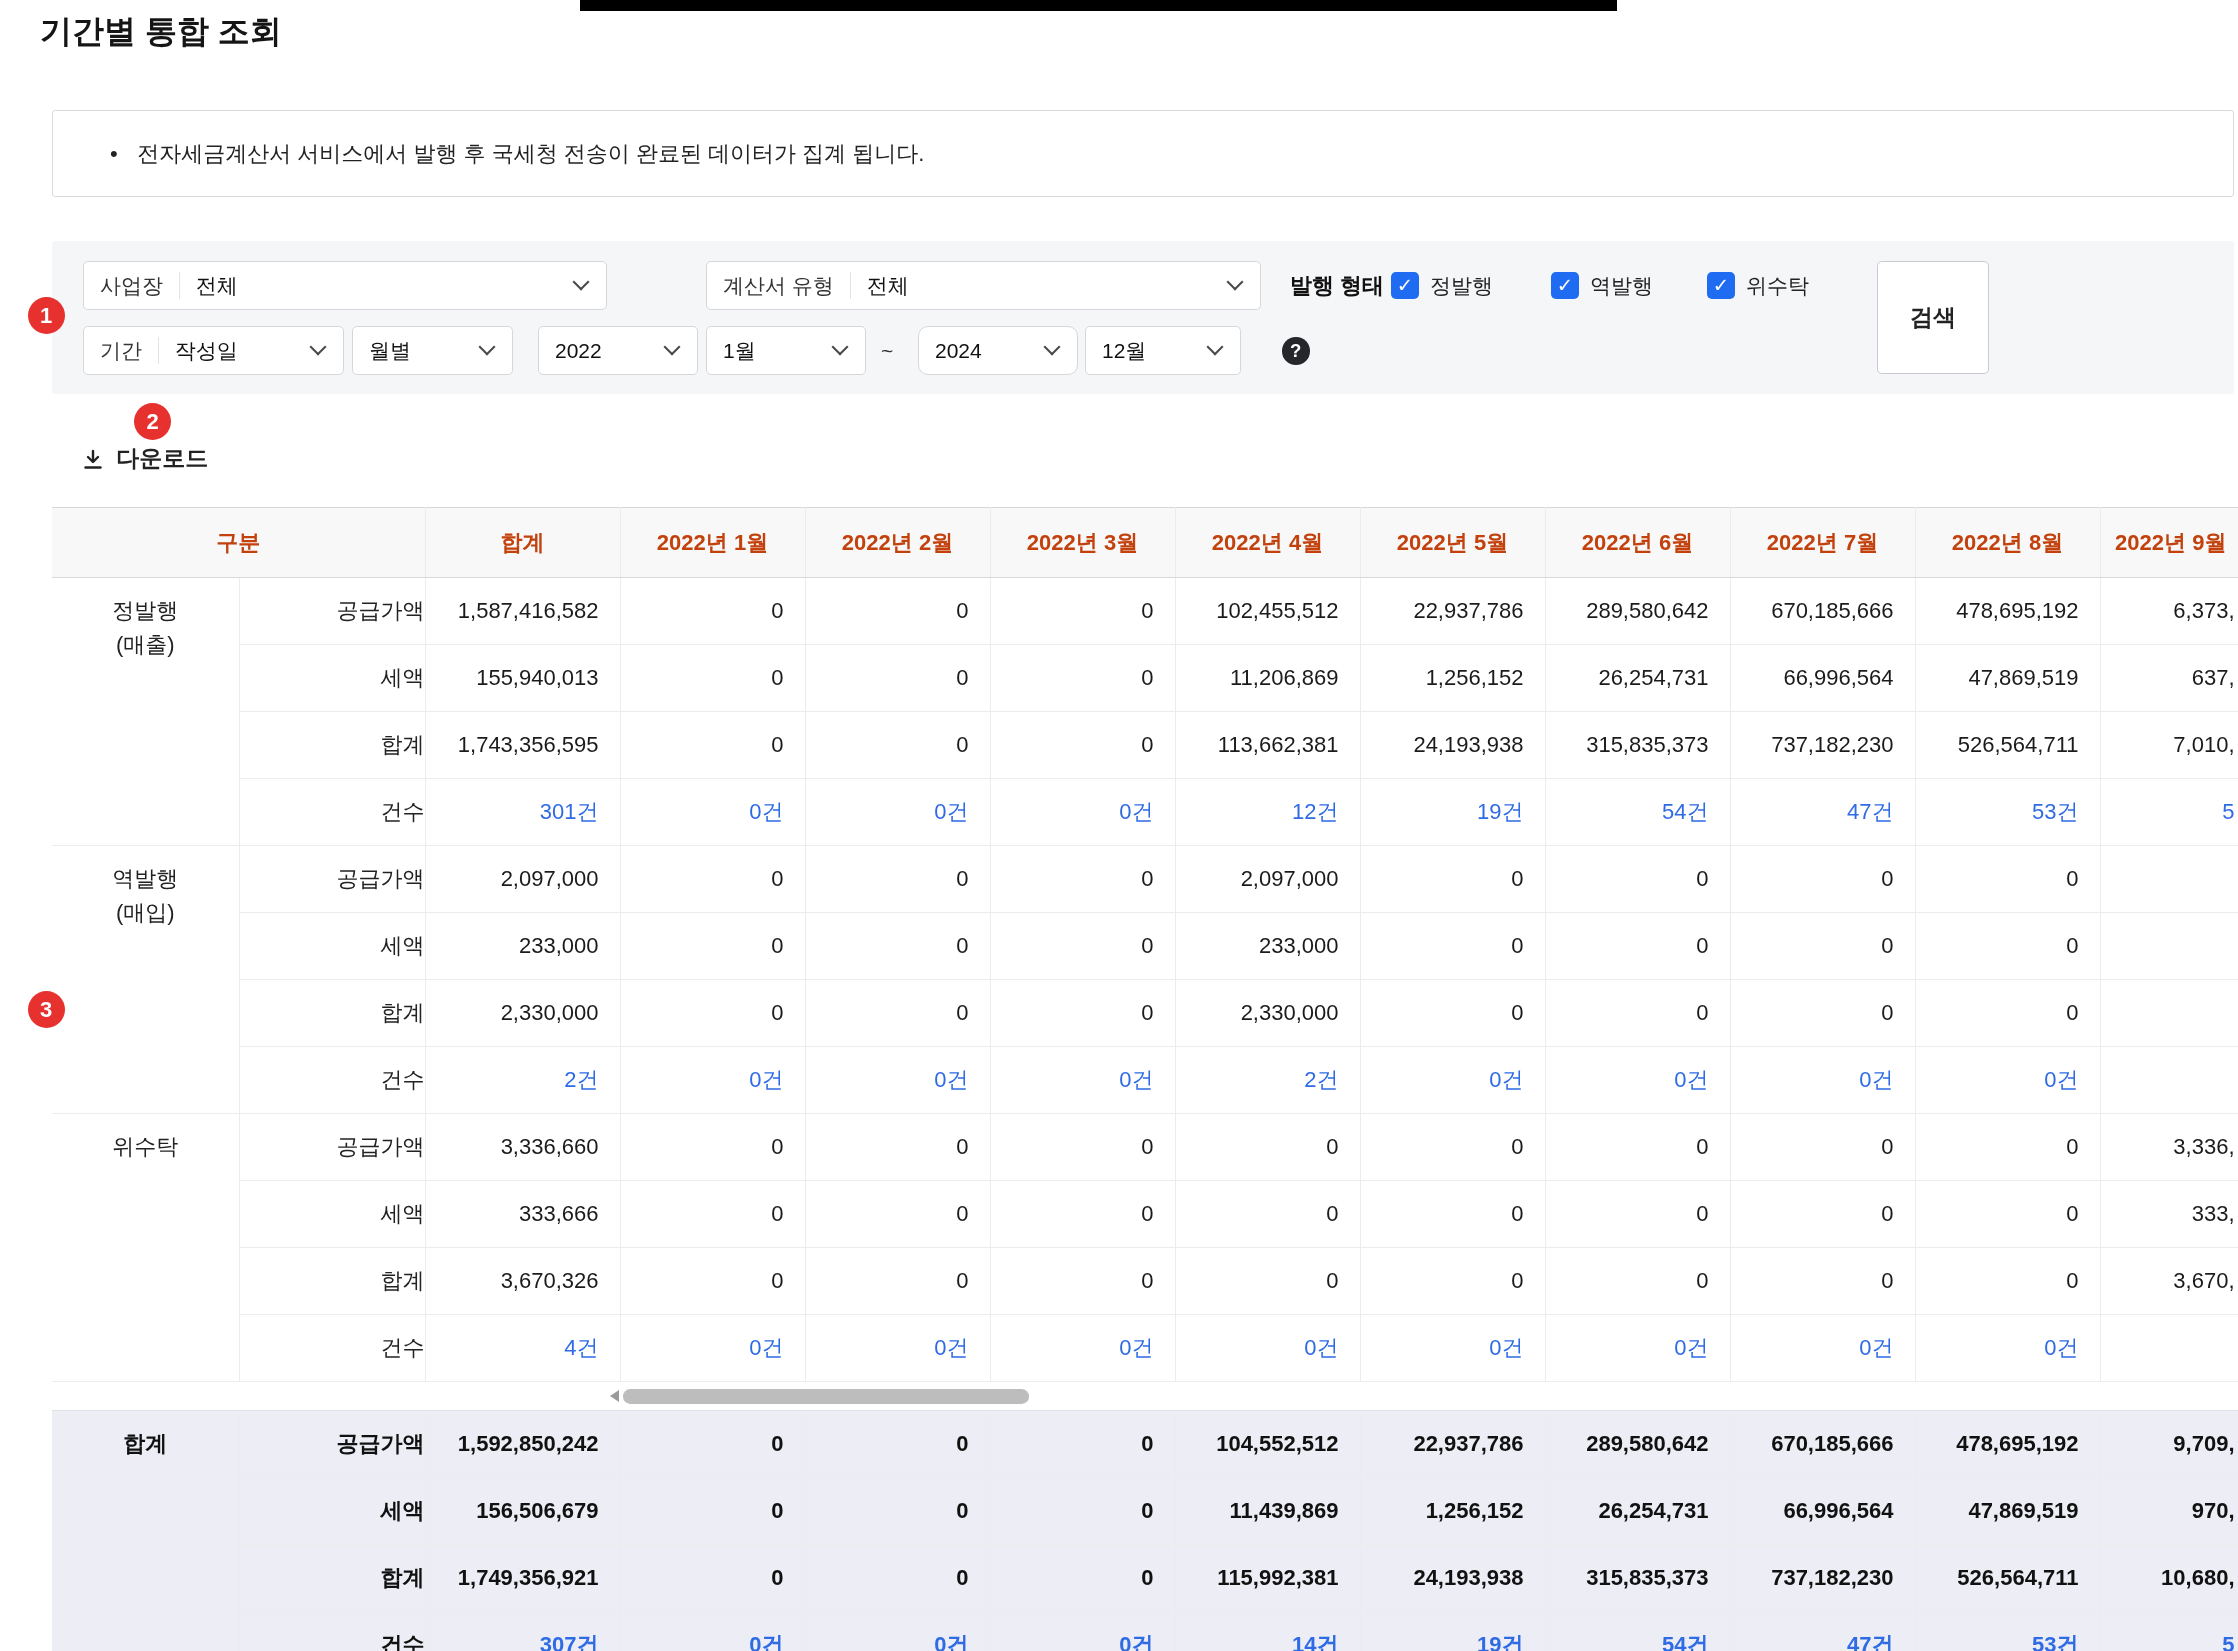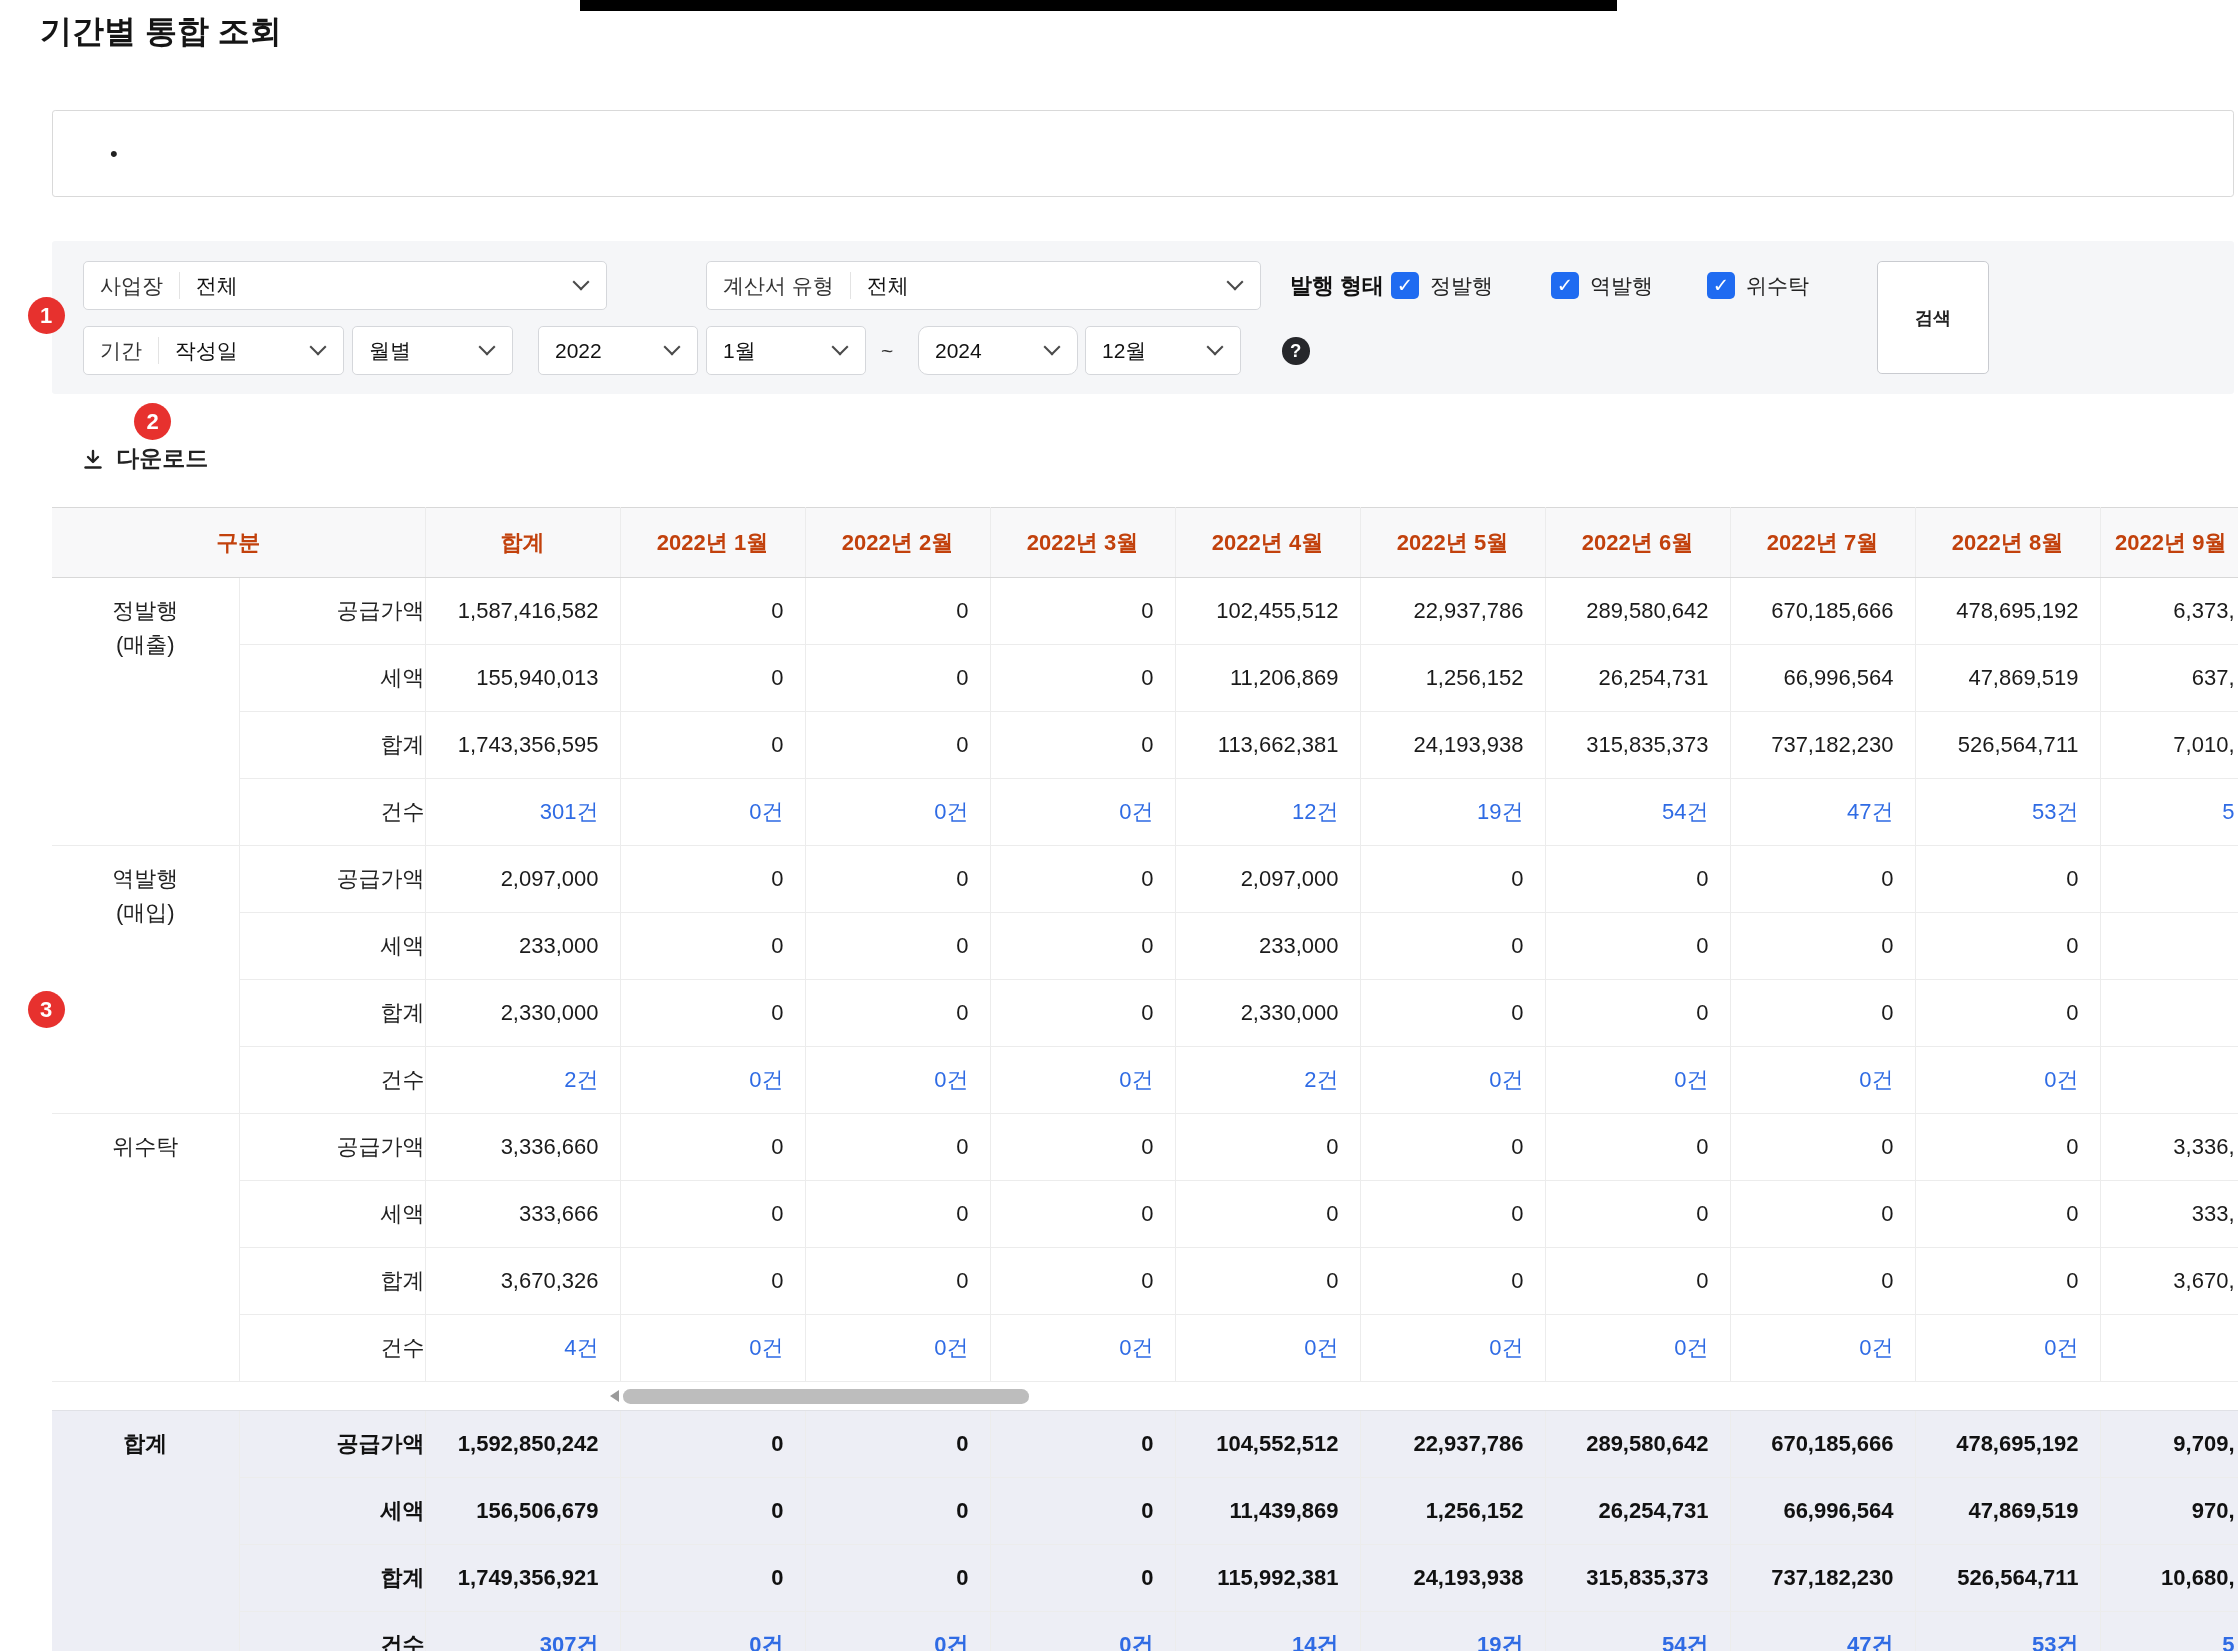--- a/index.html
+++ b/index.html
@@ -57,21 +57,21 @@
     font-size: 21px; color: #222;
   }
   .cb {
     width: 27.6px; height: 27.6px; border-radius: 4.9px; background: #1f6bf1;
     color: #fff; display: flex; align-items: center; justify-content: center;
     font-size: 19.5px; font-weight: 700;
   }
   #search-btn {
     position: absolute; left: 1825px; top: 20px; width: 112px; height: 113px;
     background: #fff; border: 0.8px solid #c9cbd0; border-radius: 4.9px;
-    font-size: 18px; font-weight: 700; color: #222;
+    font-size: 23px; font-weight: 700; color: #222;
     font-family: inherit; cursor: pointer;
   }
   .tilde { position: absolute; height: 49px; display: flex; align-items: center; font-size: 21px; color: #333; }
   #help-icon {
     position: absolute; left: 1230px; top: 96px; width: 27.6px; height: 27.6px;
     border-radius: 50%; background: #26272b; color: #fff;
     display: flex; align-items: center; justify-content: center;
     font-size: 18.6px; font-weight: 700;
   }
 
@@ -130,20 +130,21 @@
 </style>
 </head>
 <body>
 
 <div id="black-bar"></div>
 
 <h1 id="page-title">기간별 통합 조회</h1>
 
 <div id="notice-box">
   <span class="bullet">•</span>
+  <span>전자세금계산서 서비스에서 발행 후 국세청 전송이 완료된 데이터가 집계 됩니다.</span>
 </div>
 
 <div id="filter-panel">
 
   <div class="fbox" style="left:31px; top:20px; width:524px;">
     <span class="lab">사업장</span>
     <span class="vdiv"></span>
     <span class="val">전체</span>
     <span class="chev"></span>
   </div>

